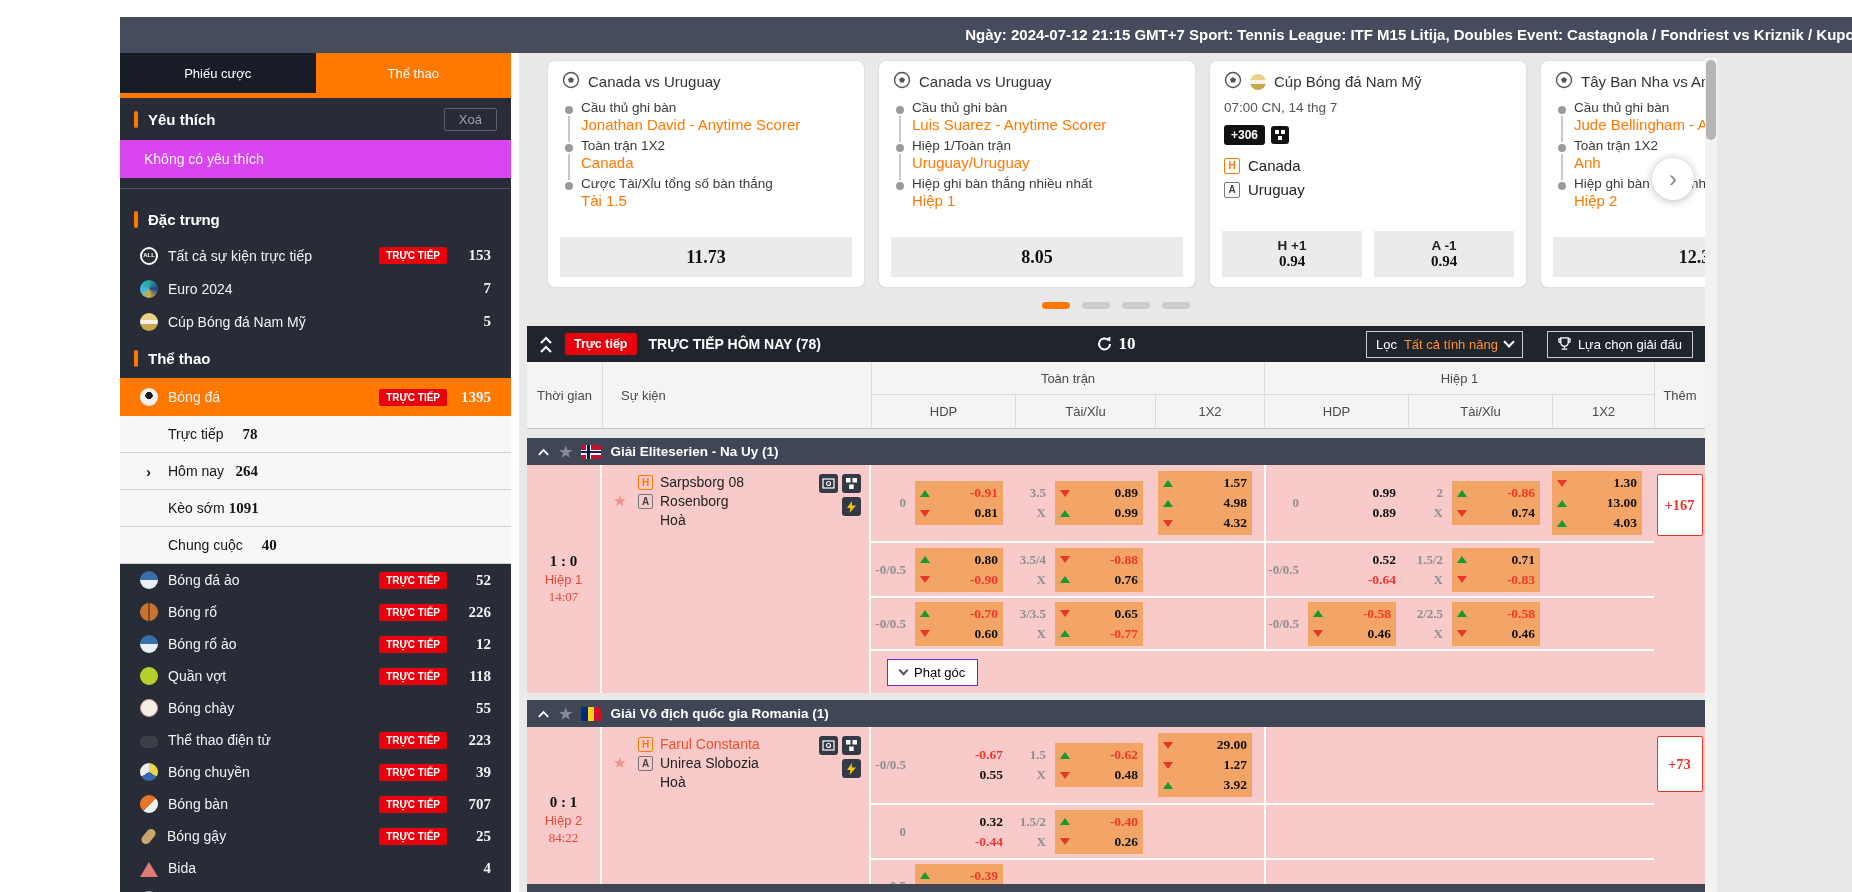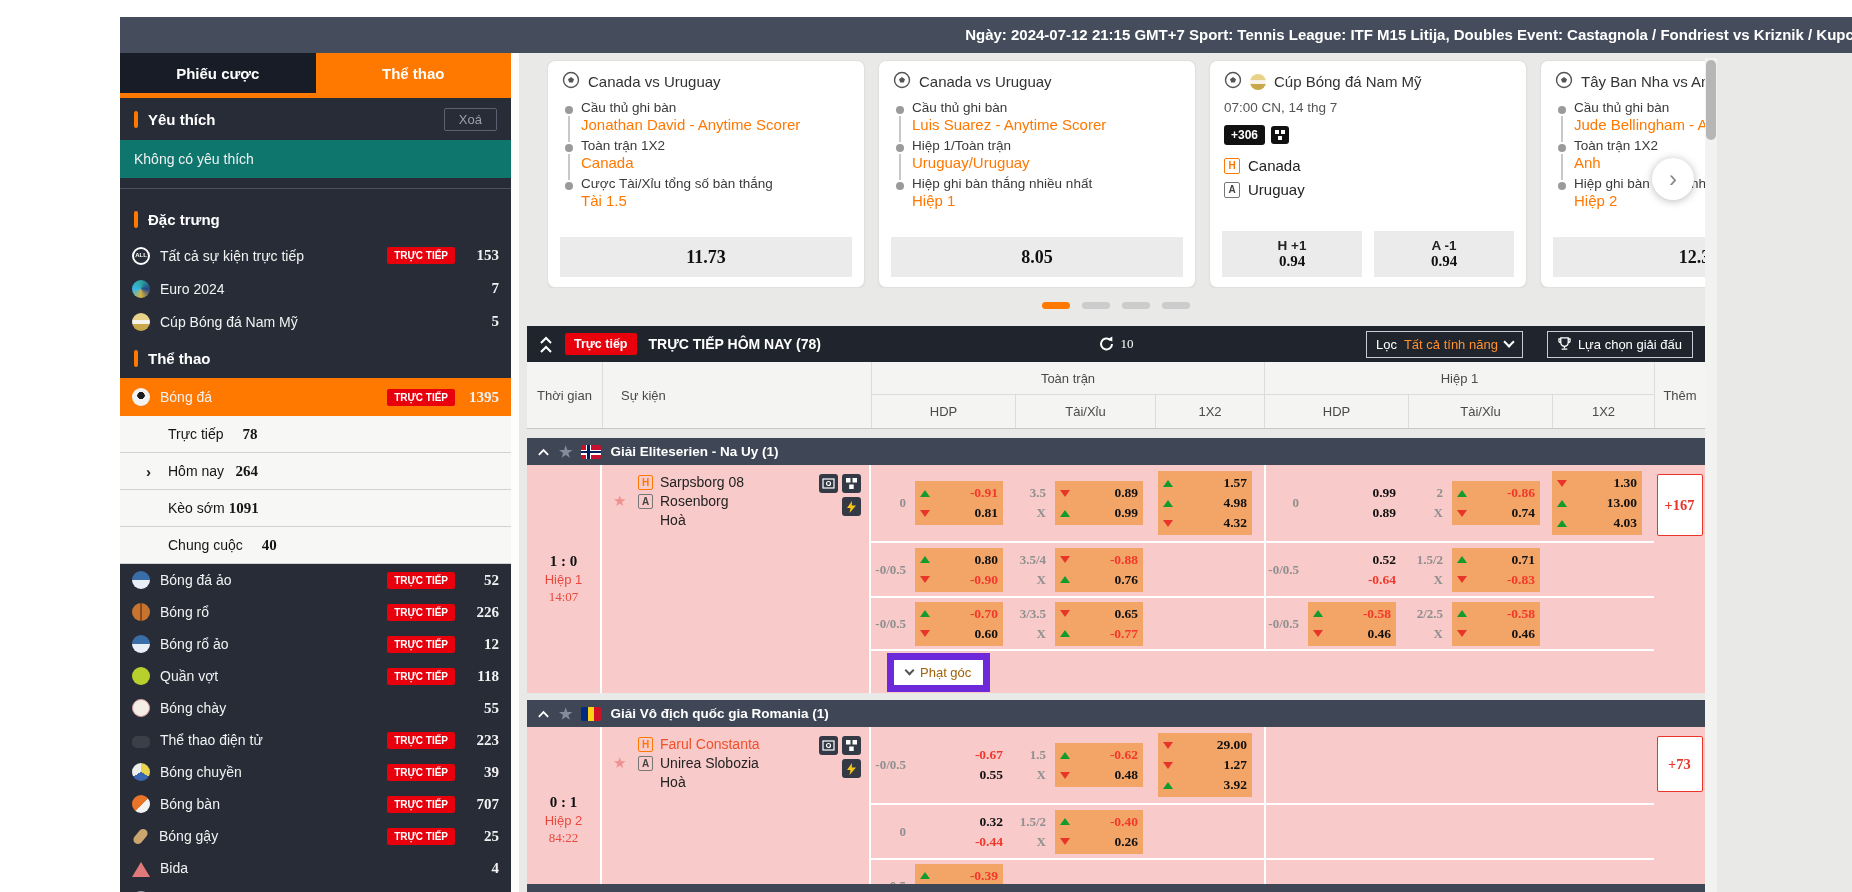--- a/index.html
+++ b/index.html
@@ -8,30 +8,30 @@
   body{position:relative}
 
   
   .topbar{position:absolute;left:120px;top:17px;width:1732px;height:36px;background:#454d5c;overflow:hidden}
   .topbar span{position:absolute;right:-6px;top:9px;white-space:nowrap;color:#fff;font-weight:bold;font-size:15px}
 
   
   .sidebar{position:absolute;left:120px;top:53px;width:391px;height:839px;background:#272c37;color:#eee;overflow:hidden}
   .sb-scrolltrack{position:absolute;left:511px;top:58px;width:8px;height:834px;background:#fdfdfd}
   .tabs{display:flex;height:40px}
-  .tab{flex:1;display:flex;align-items:center;justify-content:center;font-weight:bold;font-size:15px;color:#fff;background:#171c26;cursor:pointer}
+  .tab{flex:1;display:flex;align-items:center;justify-content:center;font-weight:normal;font-size:13px;color:#fff;background:#171c26;cursor:pointer}
   .tab.active{background:#ff7800}
   .tab-underline{height:5px;background:#ff7800}
   .sec-head{display:flex;align-items:center;gap:10px;padding:8px 14px;height:42px;font-weight:bold;font-size:15px;color:#fff}
   .sec-head.short{height:40px}
   .sec-bar{width:4px;height:17px;background:#ff7800;border-radius:2px}
   .clear-btn{margin-left:auto;border:1px solid #5a6170;color:#9aa0ab;font-size:13px;padding:3px 14px;background:transparent;border-radius:2px}
-  .empty-row{background:#0f766e;height:38px;display:flex;align-items:center;padding:0 14px;font-size:14px;color:#f2f2f2}
+  .empty-row{background:#d946ef;height:38px;display:flex;align-items:center;padding:0 24px;font-size:14px;color:#f2f2f2}
   .divider{height:1px;background:#4a5160;margin:10px 0}
-  .side-row{display:flex;align-items:center;gap:10px;padding:0 12px;height:33px;font-size:14px;color:#f2f2f2}
+  .side-row{display:flex;align-items:center;gap:10px;padding:0 20px;height:33px;font-size:14px;color:#f2f2f2}
   .side-row.sport{height:32px}
   .side-row .row-label{flex:1;overflow:hidden;white-space:nowrap}
   .live-badge{background:#e8000d;color:#fff;font-size:10px;font-weight:bold;padding:3px 7px;border-radius:2px;white-space:nowrap}
   .count{min-width:34px;text-align:right;font-weight:bold;font-size:15px}
   .active-sport{background:#ff7800;height:38px}
   .sub-row{background:#f7f7f6;color:#151515;height:37px;display:flex;align-items:center;padding:0 14px 0 26px;border-bottom:1px solid #d2d2d2;font-size:14px}
   .sub-row .chev{width:22px;color:#222;font-size:15px;font-weight:bold}
   .sub-row .count{color:#151515}
 
   
@@ -85,21 +85,21 @@
   .dots{display:flex;gap:12px;justify-content:center;width:1178px;margin:14px 0 0 8px}
   .dotp{width:28px;height:7px;border-radius:4px;background:#cccccc;cursor:pointer}
   .dotp.active{background:#ff7800}
 
   
   .toolbar{margin:17px 0 0 8px;width:1178px;height:36px;background:#20252d;display:flex;align-items:center;gap:12px;padding:0 12px;position:relative}
   .collapse-ic{display:flex;flex-direction:column;gap:1px;cursor:pointer}
   .live-tag{background:#e8000d;color:#fff;font-size:12.5px;font-weight:bold;padding:4px 9px;border-radius:2px}
   .tb-title{color:#fff;font-weight:bold;font-size:14px}
   .refresh-wrap{position:absolute;left:50%;transform:translateX(-50%);display:flex;align-items:center;gap:6px;color:#fff;cursor:pointer}
-  .refresh-num{font-weight:normal;font-size:13px}
+  .refresh-num{font-weight:bold;font-size:17px}
   .tb-right{margin-left:auto;display:flex;gap:24px;align-items:flex-end}
   .filter-box{border:1px solid #c8ccd4;height:27px;display:flex;align-items:center;gap:7px;padding:0 9px;font-size:13px;color:#fff;cursor:pointer}
   .filter-val{color:#ff9030}
   .chev-down{width:8px;height:8px;border-right:2px solid #fff;border-bottom:2px solid #fff;transform:rotate(45deg);margin-top:-4px}
   .league-btn{border:1px solid #c8ccd4;height:27px;display:flex;align-items:center;gap:7px;padding:0 10px;font-size:13px;color:#fff;cursor:pointer}
 
   
   .thead{margin-left:8px;width:1178px;display:grid;grid-template-columns:75px 269px 144px 140px 109px 144px 144px 102px 51px;grid-template-rows:33px 33px;background:#f4f4f2;font-size:13px;color:#4a4a4a;border-bottom:1px solid #c8c8c8}
   .hc{display:flex;align-items:center;justify-content:center;border-left:1px solid #dcdcdc}
   .hc-time{grid-row:1/3;grid-column:1;border-left:none}
@@ -143,21 +143,21 @@
   .tri{width:0;height:0;margin-right:4px;flex:none}
   .tri.up{border-left:5px solid transparent;border-right:5px solid transparent;border-bottom:7px solid #149b2e}
   .tri.down{border-left:5px solid transparent;border-right:5px solid transparent;border-top:7px solid #e8352a}
   .num{flex:1;text-align:right;font-weight:bold;font-size:13.5px;color:#111;font-family:"Liberation Serif",serif}
   .num.red{color:#f2382b}
   .lbl,.score,.clock,.count,.refresh-num{font-family:"Liberation Serif",serif}
   .period{font-family:"Liberation Sans",sans-serif}
   .cell-more{display:flex;justify-content:center;padding-top:9px}
   .more-btn{width:46px;height:62px;background:#fff;border:1px solid #e8352a;color:#e8352a;font-weight:bold;font-size:14.5px;display:flex;align-items:center;justify-content:center;border-radius:2px;cursor:pointer;font-family:"Liberation Serif",serif}
   .corner-row{height:42px;display:flex;align-items:center;padding-left:16px;grid-column:1/7}
-  .corner-btn{background:#fff;border:7px solid #6d28d9;padding:5px 12px;font-size:13px;color:#a16207;display:flex;gap:7px;align-items:center;cursor:pointer}
+  .corner-btn{background:#fff;border:1px solid #6d28d9;padding:5px 12px;font-size:13px;color:#000000;display:flex;gap:7px;align-items:center;cursor:pointer}
   .corner-btn .cdown{width:7px;height:7px;border-right:2px solid #555;border-bottom:2px solid #555;transform:rotate(45deg);margin-top:-3px}
   .lgap{height:7px}
   .bottom-bar{position:absolute;left:8px;bottom:0;width:1178px;height:8px;background:#3f4756}
   .card-odds,.hdc-btn .val{font-family:"Liberation Serif",serif}
 </style>
 </head>
 <body>
 
 <div class="topbar">
   <span>Ngày:   2024-07-12 21:15 GMT+7 Sport: Tennis League: ITF M15 Litija, Doubles Event: Castagnola / Fondriest vs Kriznik / Kupci</span>

